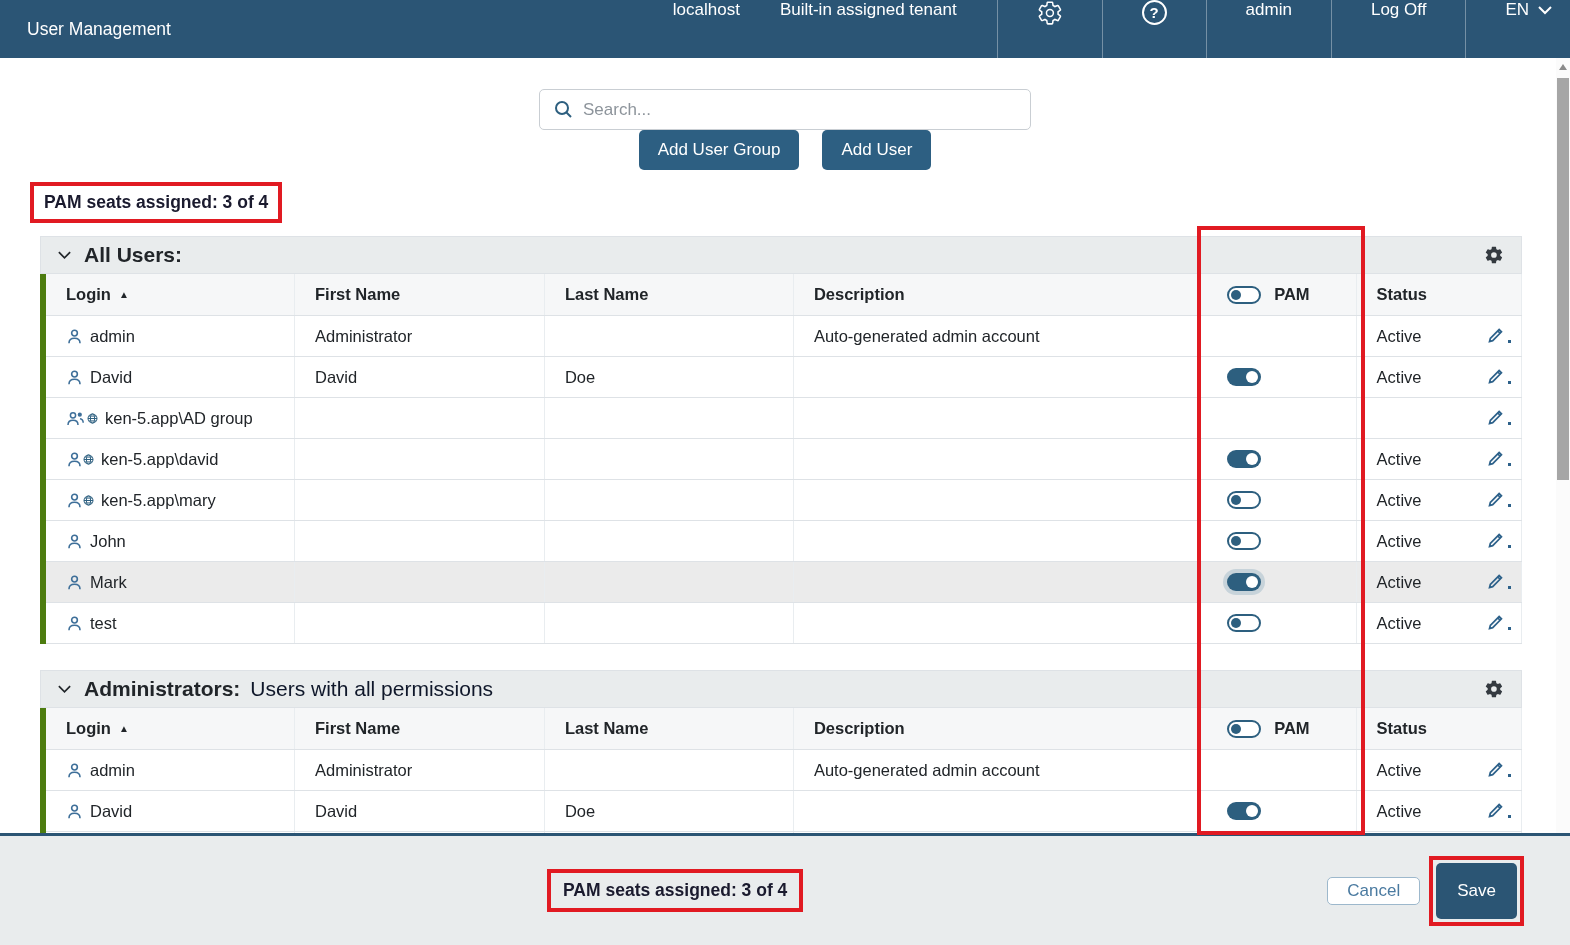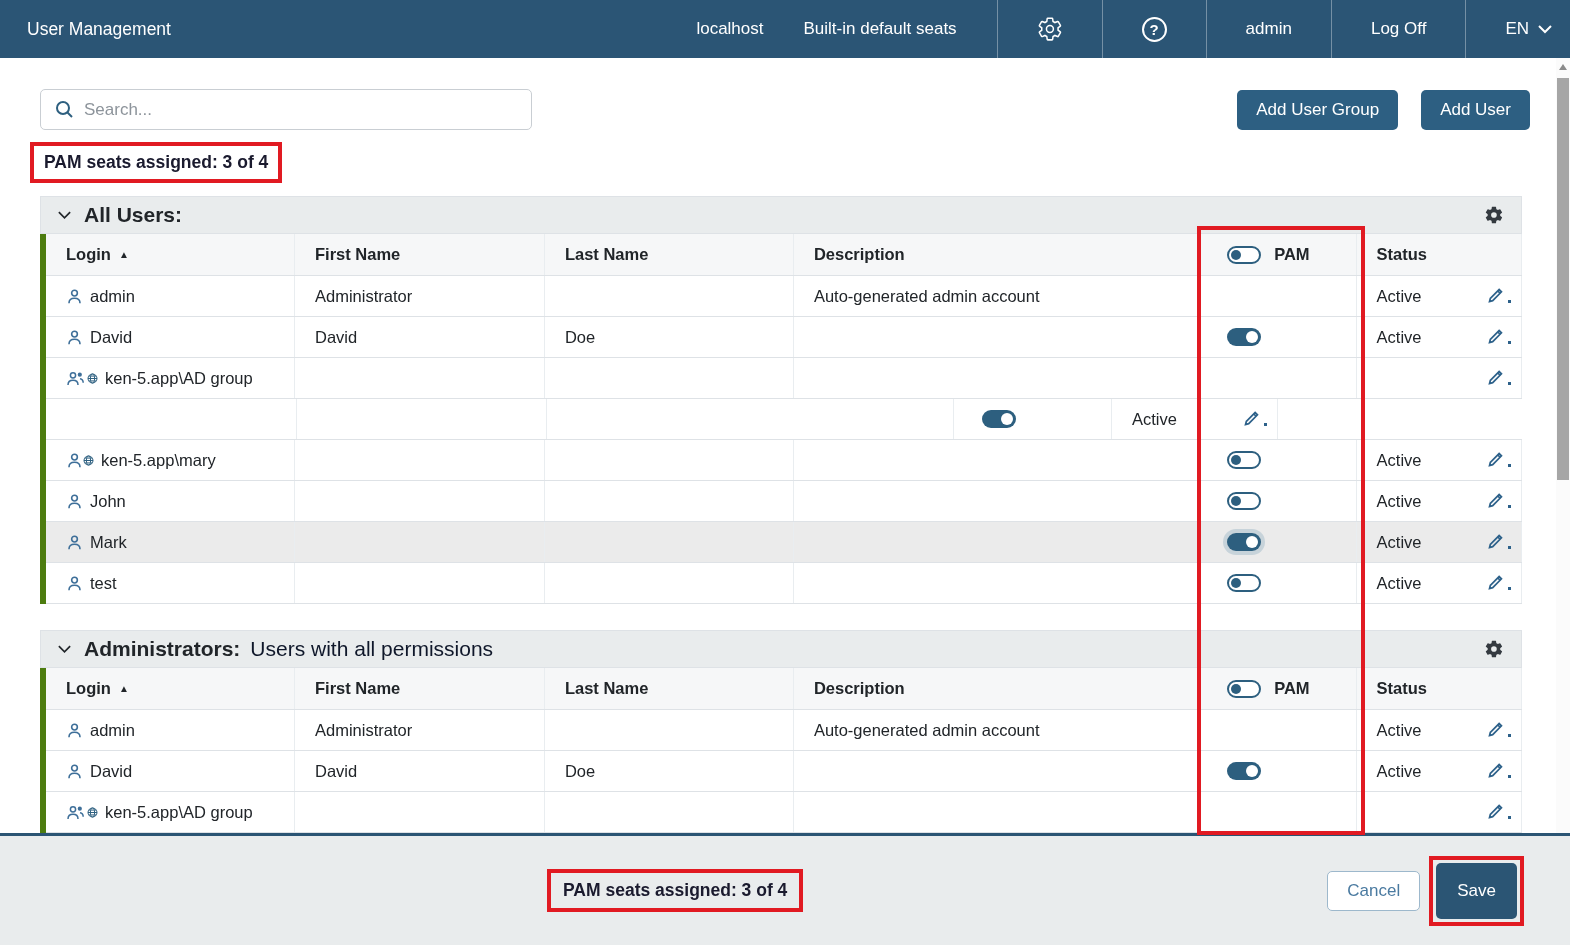--- a/index.html
+++ b/index.html
@@ -1,30 +1,30 @@
 <!DOCTYPE html>
 <html><head>
 <meta charset="utf-8">
 <style>
   * { margin:0; padding:0; box-sizing:border-box; }
   html,body { width:1570px; height:945px; overflow:hidden; font-family:"Liberation Sans", sans-serif; background:#fff; color:#212529; position:relative; }
 
   
   .topbar { height:58px; background:#2b5575; display:flex; align-items:center; color:#fff; font-size:17px; position:relative; z-index:60; }
   .topbar .title { margin-left:27px; font-size:17.5px;text-align:right; }
-  .topbar .right { margin-left:auto; display:flex; align-items:center; height:100%;gap:22px; }
+  .topbar .right { margin-left:auto; display:flex; align-items:flex-start; height:100%;gap:22px; }
   .tb-item { display:flex; align-items:center; padding:0 17px; cursor:pointer; }
   .tb-label { padding:0 9px; cursor:default; }
   .tb-sep { width:1px; background:rgba(255,255,255,.35); height:100%; }
   .help-circle { width:25px; height:25px; border:2px solid #fff; border-radius:50%; display:flex; align-items:center; justify-content:center; font-size:15px; font-weight:700; }
   .chev { margin-left:8px; }
 
   
   .content { padding:0 40px; position:relative; }
-  .toolbar { margin-top:31px; display:flex; justify-content:space-between; align-items:center; }
+  .toolbar { margin-top:31px; display:flex; justify-content:space-between; align-items:center;flex-direction:column; }
   .searchbox { width:492px; height:41px; border:1px solid #c9ced3; border-radius:5px; display:flex; align-items:center; padding:0 12px 0 14px; background:#fff; }
   .searchbox input { border:none; outline:none; flex:1; margin-left:10px; font-size:17px; font-family:"Liberation Sans",sans-serif; color:#212529; background:transparent; }
   .searchbox input::placeholder { color:#8d949b; }
   .btn-group { display:flex; gap:23px;align-items:flex-end; }
   .btn-primary { background:#2d5f82; color:#fff; border:none; border-radius:5px; height:40px; padding:0 19px; font-size:17px; font-family:"Liberation Sans",sans-serif; cursor:pointer; }
 
   
   .seats-banner { display:inline-block; margin-top:12px; margin-left:-10px; border:4px solid #e11a22; padding:6px 10px; font-weight:700; font-size:17.5px; color:#1a1a2e; background:#fff; }
 
   
@@ -55,38 +55,38 @@
   .tgl.on .knob { position:absolute; right:3px; top:3px; width:12px; height:12px; border-radius:50%; background:#fff; }
   .tgl.off { background:#fff; border:2px solid #2d5f7f; }
   .tgl.off .knob { position:absolute; left:2px; top:2px; width:10px; height:10px; border-radius:50%; background:#2d5f7f; }
   .tgl.focus { box-shadow:0 0 0 4px #c7d3da; }
   .pam-head-label { margin-left:13px; font-weight:700; }
 
   
   .footer { position:absolute; left:0; bottom:0; width:1570px; height:112px; background:#e9eced; border-top:3px solid #2b5574; z-index:20; }
   .footer-seats { position:absolute; left:547px; top:33px; border:4px solid #e11a22; background:#e9eced; padding:7px 12px; font-weight:700; font-size:17.5px; color:#1a1a2e; }
   .footer-btns { position:absolute; right:46px; top:20px; display:flex; align-items:center; gap:9px; }
-  .btn-cancel { background:#fff; border:1px solid #9db8cc; color:#4a7aa0; border-radius:5px; height:40px; padding:0 19px; font-size:17px; font-family:"Liberation Sans",sans-serif; cursor:pointer; }
+  .btn-cancel { background:#fff; border:1px solid #9db8cc; color:#4a7aa0; border-radius:5px; height:28px; padding:0 19px; font-size:17px; font-family:"Liberation Sans",sans-serif; cursor:pointer; }
   .save-wrap { border:4px solid #e11a22; padding:3px; }
   .btn-save { background:#2b5574; color:#fff; border:none; border-radius:5px; height:56px; padding:0 21px; font-size:17px; font-family:"Liberation Sans",sans-serif; cursor:pointer; }
 
   
   .pam-annotation { position:absolute; left:1197px; top:226px; width:168px; height:609px; border:4px solid #e11a22; z-index:30; pointer-events:none; }
   .scrollbar { position:absolute; top:58px; right:0; width:14px; height:775px; background:#fbfbfb; z-index:25; }
   .scroll-thumb { position:absolute; top:20px; left:1px; width:12px; height:402px; background:#a6a6a6; }
   .scroll-up { position:absolute; top:6px; left:3px; width:0; height:0; border-left:4px solid transparent; border-right:4px solid transparent; border-bottom:6px solid #8a8a8a; }
 </style>
 </head>
 <body>
 
 <div class="topbar">
   <div class="title">User Management</div>
   <div class="right">
     <div class="tb-label" style="display:flex;align-items:center;">localhost</div>
-    <div class="tb-label" style="display:flex;align-items:center;padding-right:18px;">Built-in default seats</div>
+    <div class="tb-label" style="display:flex;align-items:center;padding-right:18px;">Built-in assigned tenant</div>
     <div class="tb-sep"></div>
     <div class="tb-item">
       <span style="display:flex;">
         <svg width="26" height="26" viewBox="0 0 24 24" fill="#fff">
             <path d="M19.4 13c.04-.32.06-.66.06-1s-.02-.68-.06-1l2.1-1.65a.5.5 0 0 0 .12-.64l-2-3.46a.5.5 0 0 0-.6-.22l-2.49 1a7.3 7.3 0 0 0-1.73-1l-.38-2.65A.5.5 0 0 0 13.92 2h-4a.5.5 0 0 0-.5.42L9.04 5.07c-.63.26-1.21.6-1.73 1l-2.49-1a.5.5 0 0 0-.6.22l-2 3.46a.5.5 0 0 0 .12.64L4.44 11c-.04.32-.06.66-.06 1s.02.68.06 1l-2.1 1.65a.5.5 0 0 0-.12.64l2 3.46c.14.24.42.34.6.22l2.49-1c.52.4 1.1.74 1.73 1l.38 2.65a.5.5 0 0 0 .5.42h4a.5.5 0 0 0 .5-.42l.38-2.65c.63-.26 1.21-.6 1.73-1l2.49 1c.25.1.5 0 .6-.22l2-3.46a.5.5 0 0 0-.12-.64L19.4 13zM11.92 15.2a3.2 3.2 0 1 1 0-6.4 3.2 3.2 0 0 1 0 6.4z" fill="none" stroke="#fff" stroke-width="1.4"></path>
           </svg>
       </span>
     </div>
     <div class="tb-sep"></div>
     <div class="tb-item">
@@ -241,20 +241,34 @@
             <span class="pencil-wrap">
               <span><svg width="19" height="19" viewBox="0 0 18 18" fill="none" stroke="#2d618a" stroke-width="1.6">
                   <path d="M3.2 12.6l8.3-8.3 2.2 2.2-8.3 8.3-3 .8.8-3z"></path>
                   <path d="M10.2 5.6l2.2 2.2"></path>
                 </svg></span>
               <span class="cut-dot"></span>
             </span>
           </div>
         </div>
         <div class="trow body">
+          <div class="cell col-login">
+            <span class="login-ic">
+              <svg width="17" height="17" viewBox="0 0 16 16" fill="none" stroke="#3e6f99" stroke-width="1.5">
+                <circle cx="8" cy="4.8" r="2.7"></circle>
+                <path d="M2.8 14.4c0-3.1 2.3-4.7 5.2-4.7s5.2 1.6 5.2 4.7"></path>
+              </svg>
+              <svg width="11" height="11" viewBox="0 0 10 10" fill="none" stroke="#2d5f7f" stroke-width="0.9">
+                <circle cx="5" cy="5" r="4.1"></circle>
+                <ellipse cx="5" cy="5" rx="1.9" ry="4.1"></ellipse>
+                <path d="M.9 5h8.2M1.6 2.8h6.8M1.6 7.2h6.8"></path>
+              </svg>
+            </span>
+            <span>ken-5.app\david</span>
+          </div>
           <div class="cell col-first"></div>
           <div class="cell col-last"></div>
           <div class="cell col-desc"></div>
           <div class="cell col-pam">
             <span class="tgl on">
               <span class="knob"></span>
             </span>
           </div>
           <div class="cell col-status">
             <span>Active</span>

